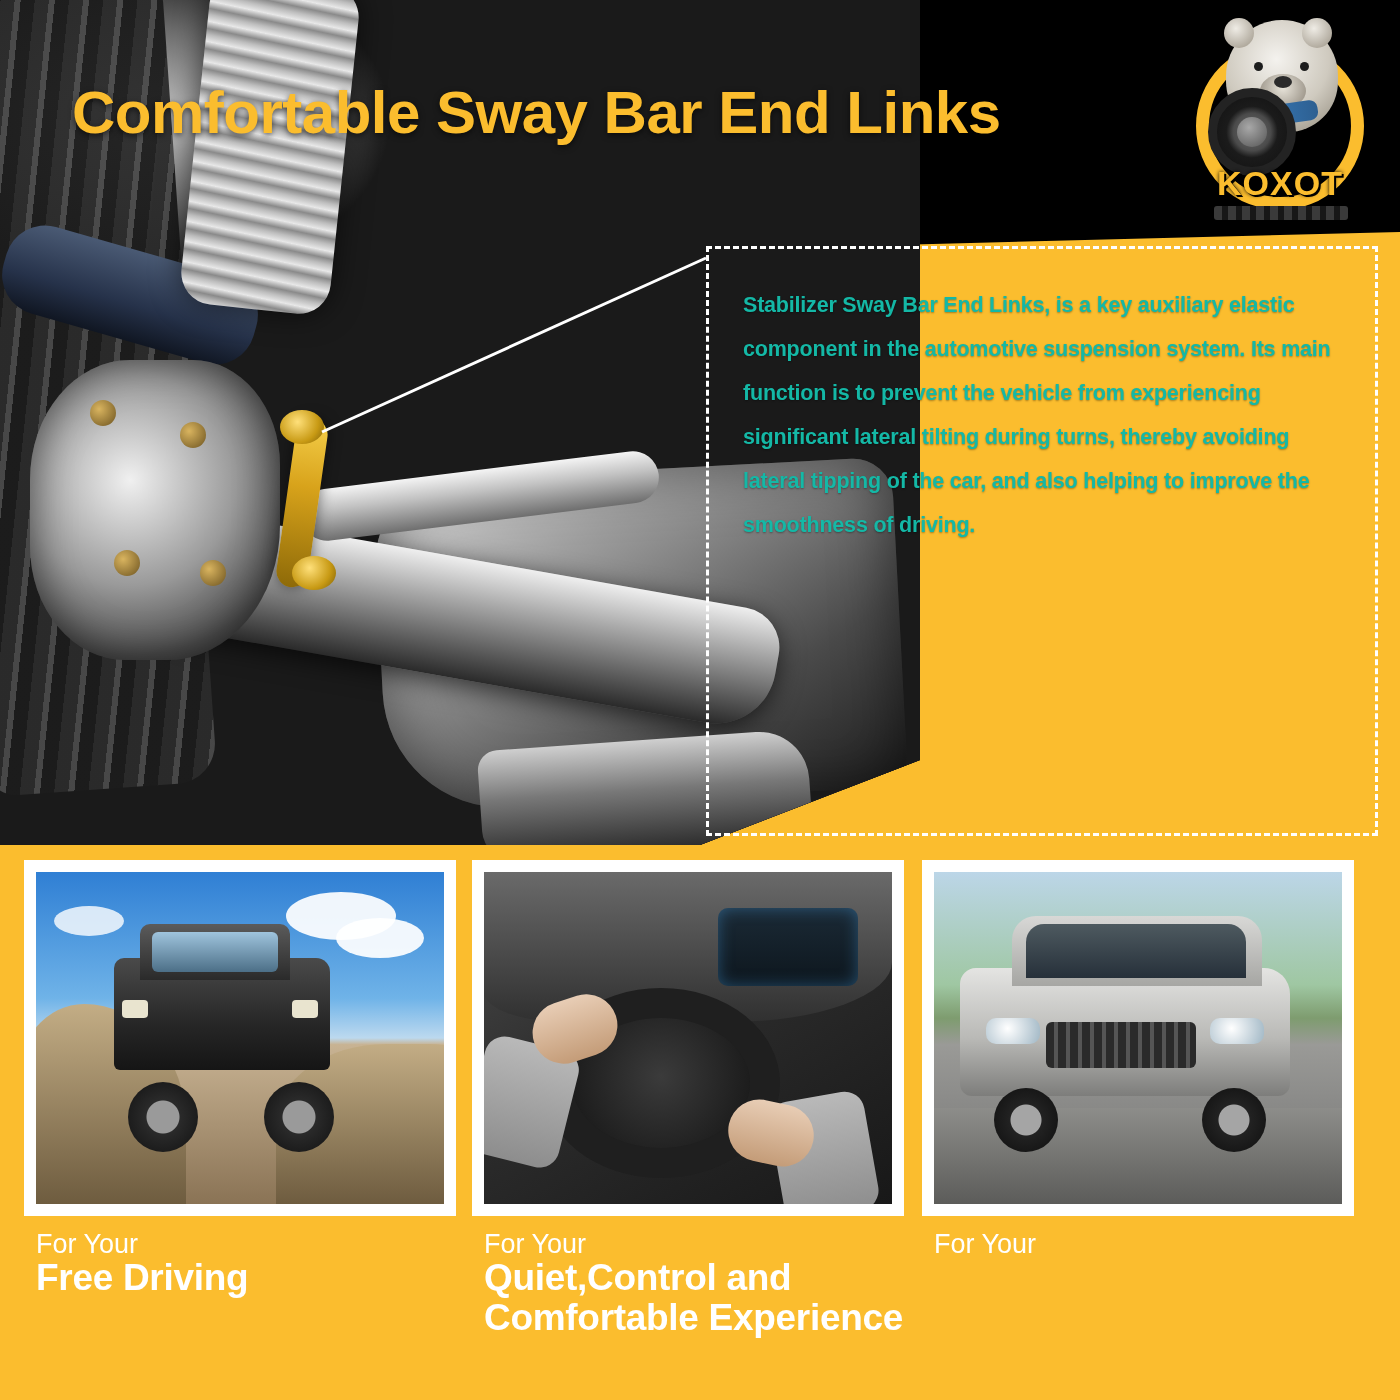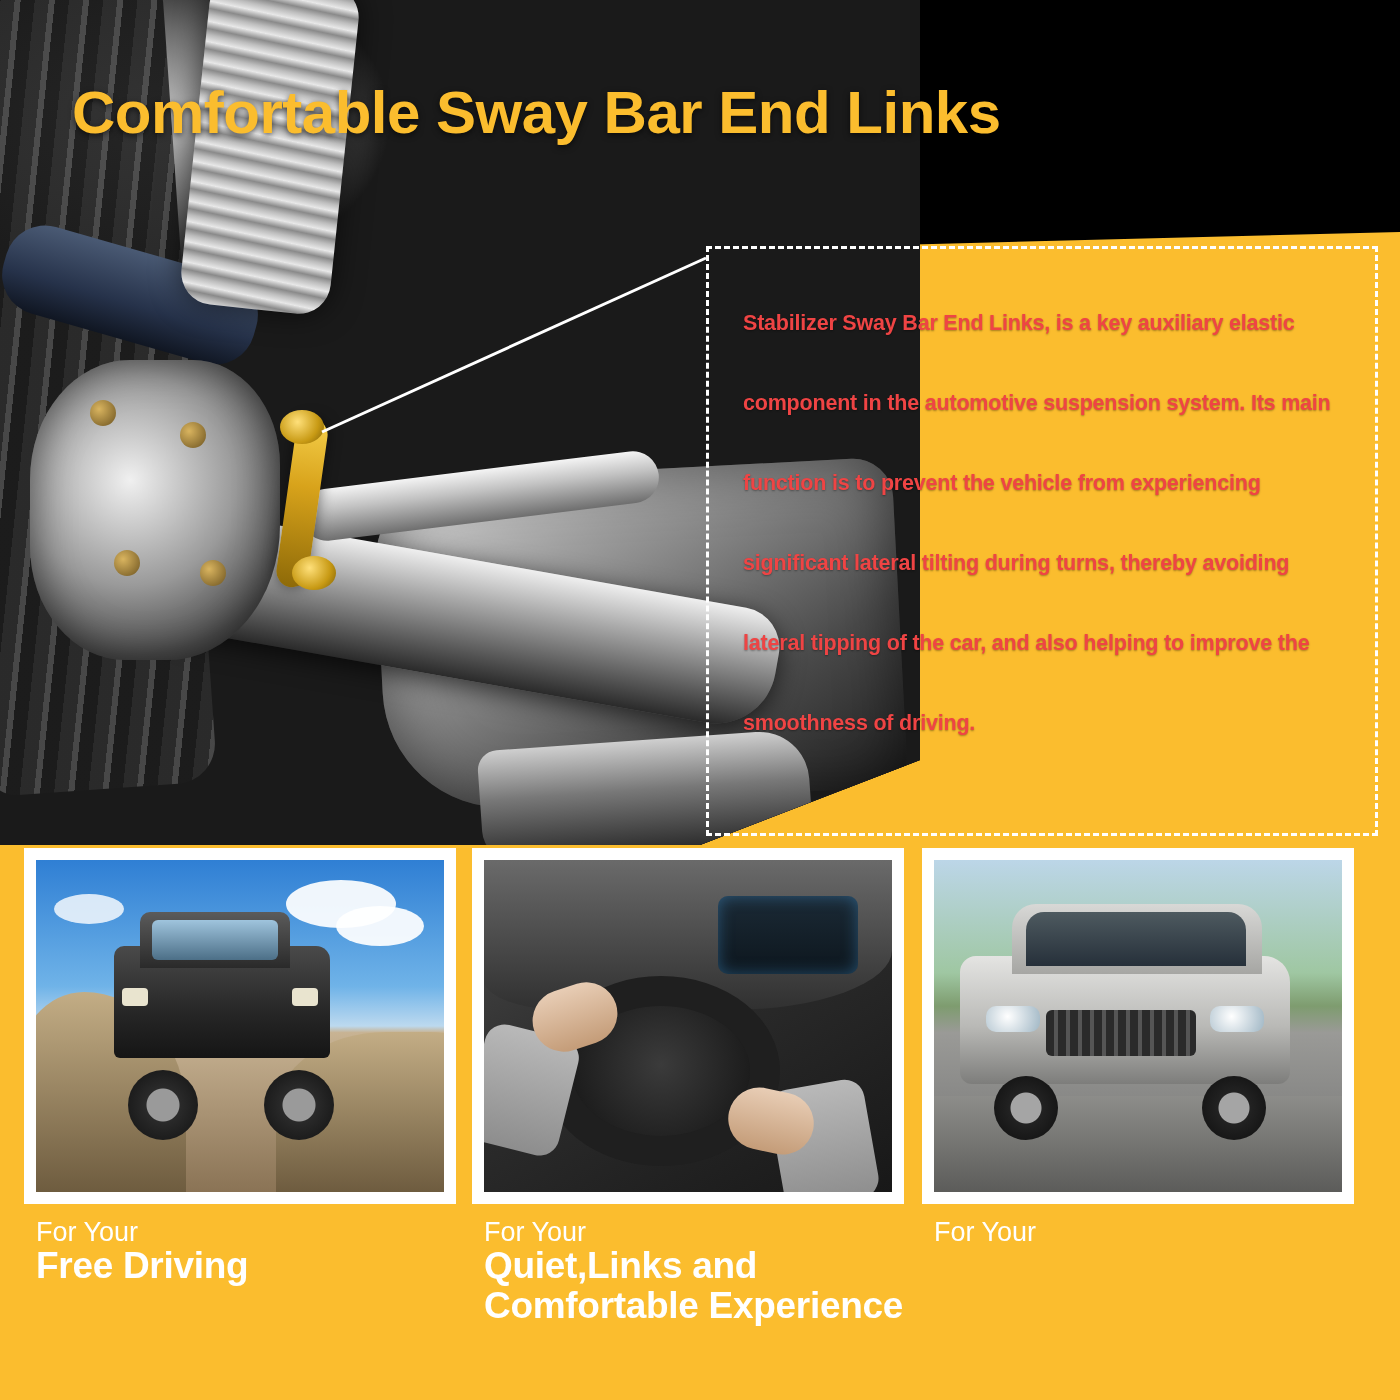--- a/index.html
+++ b/index.html
@@ -230,38 +230,38 @@
   
   .desc-box {
     position: absolute;
     left: 706px; top: 246px;
     width: 672px; height: 590px;
     border: 3px dashed #ffffff;
     z-index: 8;
     padding: 34px 30px 0 34px;
   }
   .desc-text {
-    color: #ef4444;
+    color: #14b8a6;
     font-size: 21.5px;
     font-weight: bold;
-    line-height: 80px;
+    line-height: 44px;
     letter-spacing: -0.2px;
     text-shadow: 0 1px 2px rgba(0,0,0,.35);
   }
 
   
   .cards {
     position: absolute;
     left: 0; top: 848px;
     width: 1400px; height: 552px;
     z-index: 8;
   }
   .card {
     position: absolute;
-    top: 0;
+    top: 12px;
     width: 448px;
   }
   .card.c1 { left: 24px; }
   .card.c2 { left: 472px; }
   .card.c3 { left: 922px; }
   .card-frame {
     width: 432px; height: 356px;
     background: #ffffff;
     padding: 12px;
   }
@@ -419,20 +419,34 @@
     <div class="susp-part end-link-eye eye-bot"></div>
     <div class="susp-part dark-bracket"></div>
   </div>
 
   <svg class="callout-svg">
     <line x1="322" y1="432" x2="706" y2="258" stroke="#ffffff" stroke-width="3"></line>
   </svg>
 
   <div class="title">Comfortable Sway Bar End Links</div>
 
+  <div class="logo">
+    <div class="logo-ring"></div>
+    <div class="logo-bear"></div>
+    <div class="logo-ear l"></div>
+    <div class="logo-ear r"></div>
+    <div class="logo-eye l"></div>
+    <div class="logo-eye r"></div>
+    <div class="logo-snout"></div>
+    <div class="logo-nose"></div>
+    <div class="logo-scarf"></div>
+    <div class="logo-wheel"></div>
+    <div class="logo-text">KOXOT</div>
+    <div class="logo-bar"></div>
+  </div>
 
   <div class="desc-box">
     <div class="desc-text">Stabilizer Sway Bar End Links, is a key auxiliary elastic component in the automotive suspension system. Its main function is to prevent the vehicle from experiencing significant lateral tilting during turns, thereby avoiding lateral tipping of the car, and also helping to improve the smoothness of driving.</div>
   </div>
 
   <div class="cards">
 
     <div class="card c1">
       <div class="card-frame">
         <div class="card-img img-truck">
@@ -463,21 +477,21 @@
           <div class="cluster"></div>
           <div class="swheel"></div>
           <div class="arm" style="left:-10px;top:170px;transform:rotate(14deg);"></div>
           <div class="hand" style="left:48px;top:126px;transform:rotate(-18deg);"></div>
           <div class="arm" style="left:292px;top:224px;transform:rotate(-10deg);"></div>
           <div class="hand" style="left:244px;top:230px;transform:rotate(12deg);"></div>
         </div>
       </div>
       <div class="card-caption">
         <div class="cap-small">For Your</div>
-        <div class="cap-big">Quiet,Links and Comfortable Experience</div>
+        <div class="cap-big">Quiet,Control and Comfortable Experience</div>
       </div>
     </div>
 
     <div class="card c3">
       <div class="card-frame">
         <div class="card-img img-suv">
           <div class="road"></div>
           <div class="body"></div>
           <div class="cabin"></div>
           <div class="glass"></div>

